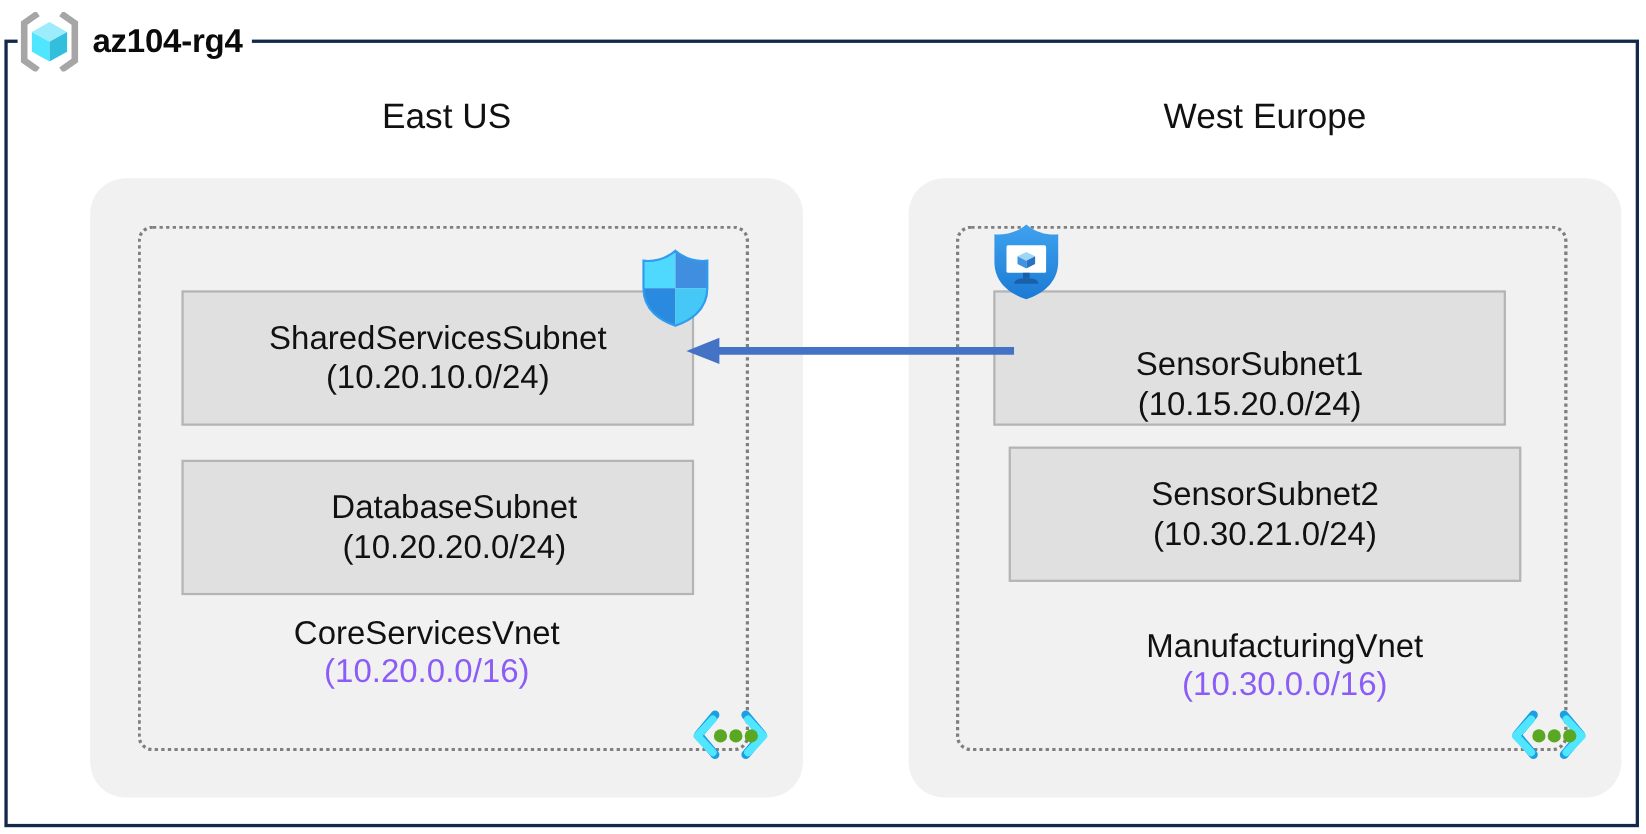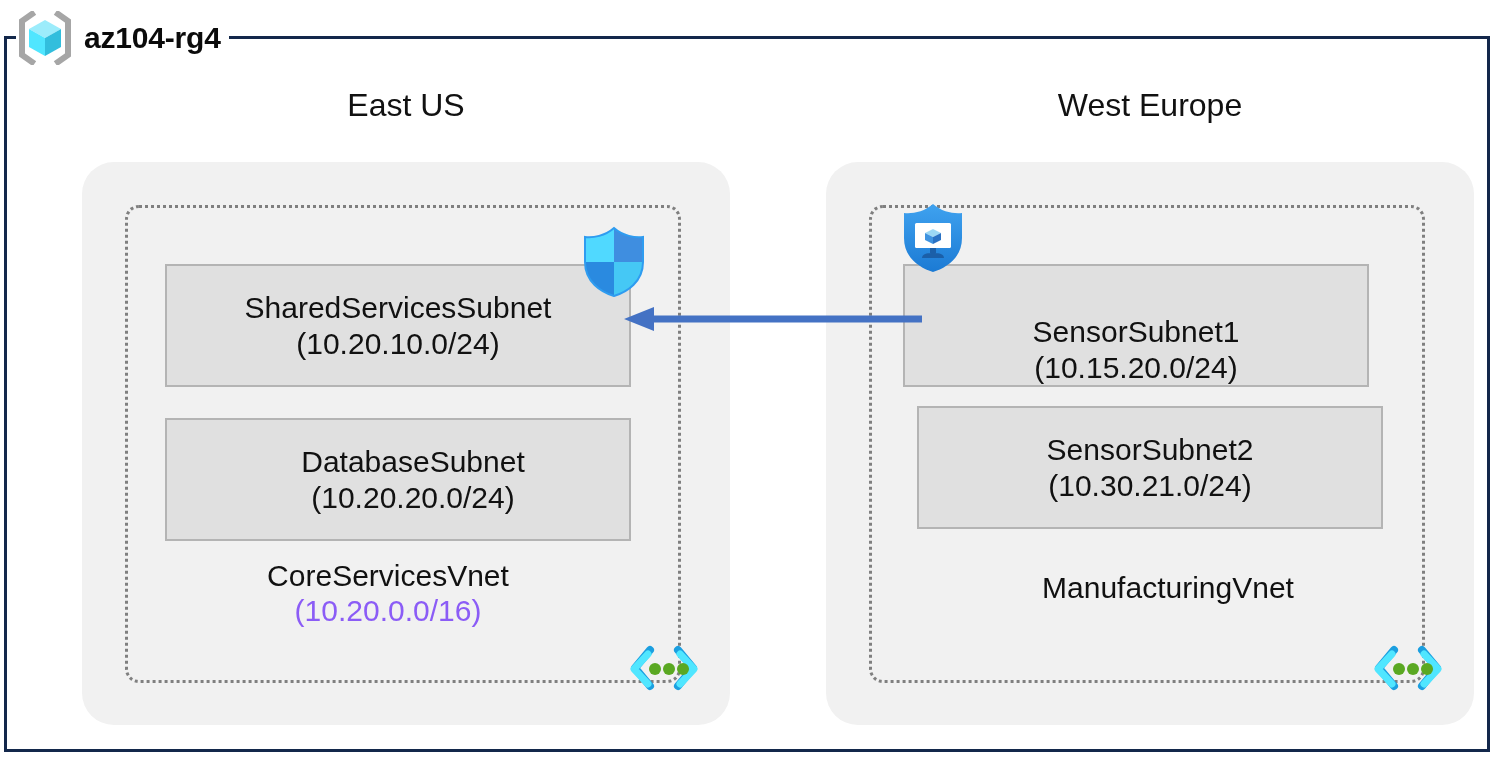--- a/index.html
+++ b/index.html
@@ -223,20 +223,21 @@
         <div class="sn-cidr">(10.15.20.0/24)</div>
       </div>
 
       <div class="subnet" style="left:45px; top:198px; width:466px; height:123px;">
         <div class="sn-name">SensorSubnet2</div>
         <div class="sn-cidr">(10.30.21.0/24)</div>
       </div>
 
       <div class="vnet-caption" style="left:36px; top:362px; width:520px;">
         <div class="vn-name">ManufacturingVnet</div>
+        <div class="vn-cidr">(10.30.0.0/16)</div>
       </div>
 
       <div class="icon-badge" style="left:500px; top:436px;">
         <svg width="72" height="48" viewBox="0 0 72 48" xmlns="http://www.w3.org/2000/svg">
           <path d="M22 6 L7 24 L22 42" fill="none" stroke="#1b9fe0" stroke-width="8" stroke-linecap="round" stroke-linejoin="round"></path>
           <path d="M20 10 L6 25 L20 40" fill="none" stroke="#50e6ff" stroke-width="7" stroke-linecap="round" stroke-linejoin="round"></path>
           <path d="M50 6 L65 24 L50 42" fill="none" stroke="#1b9fe0" stroke-width="8" stroke-linecap="round" stroke-linejoin="round"></path>
           <path d="M52 10 L66 25 L52 40" fill="none" stroke="#50e6ff" stroke-width="7" stroke-linecap="round" stroke-linejoin="round"></path>
           <circle cx="27" cy="25" r="6" fill="#5aa822"></circle>
           <circle cx="41" cy="25" r="6" fill="#5aa822"></circle>

